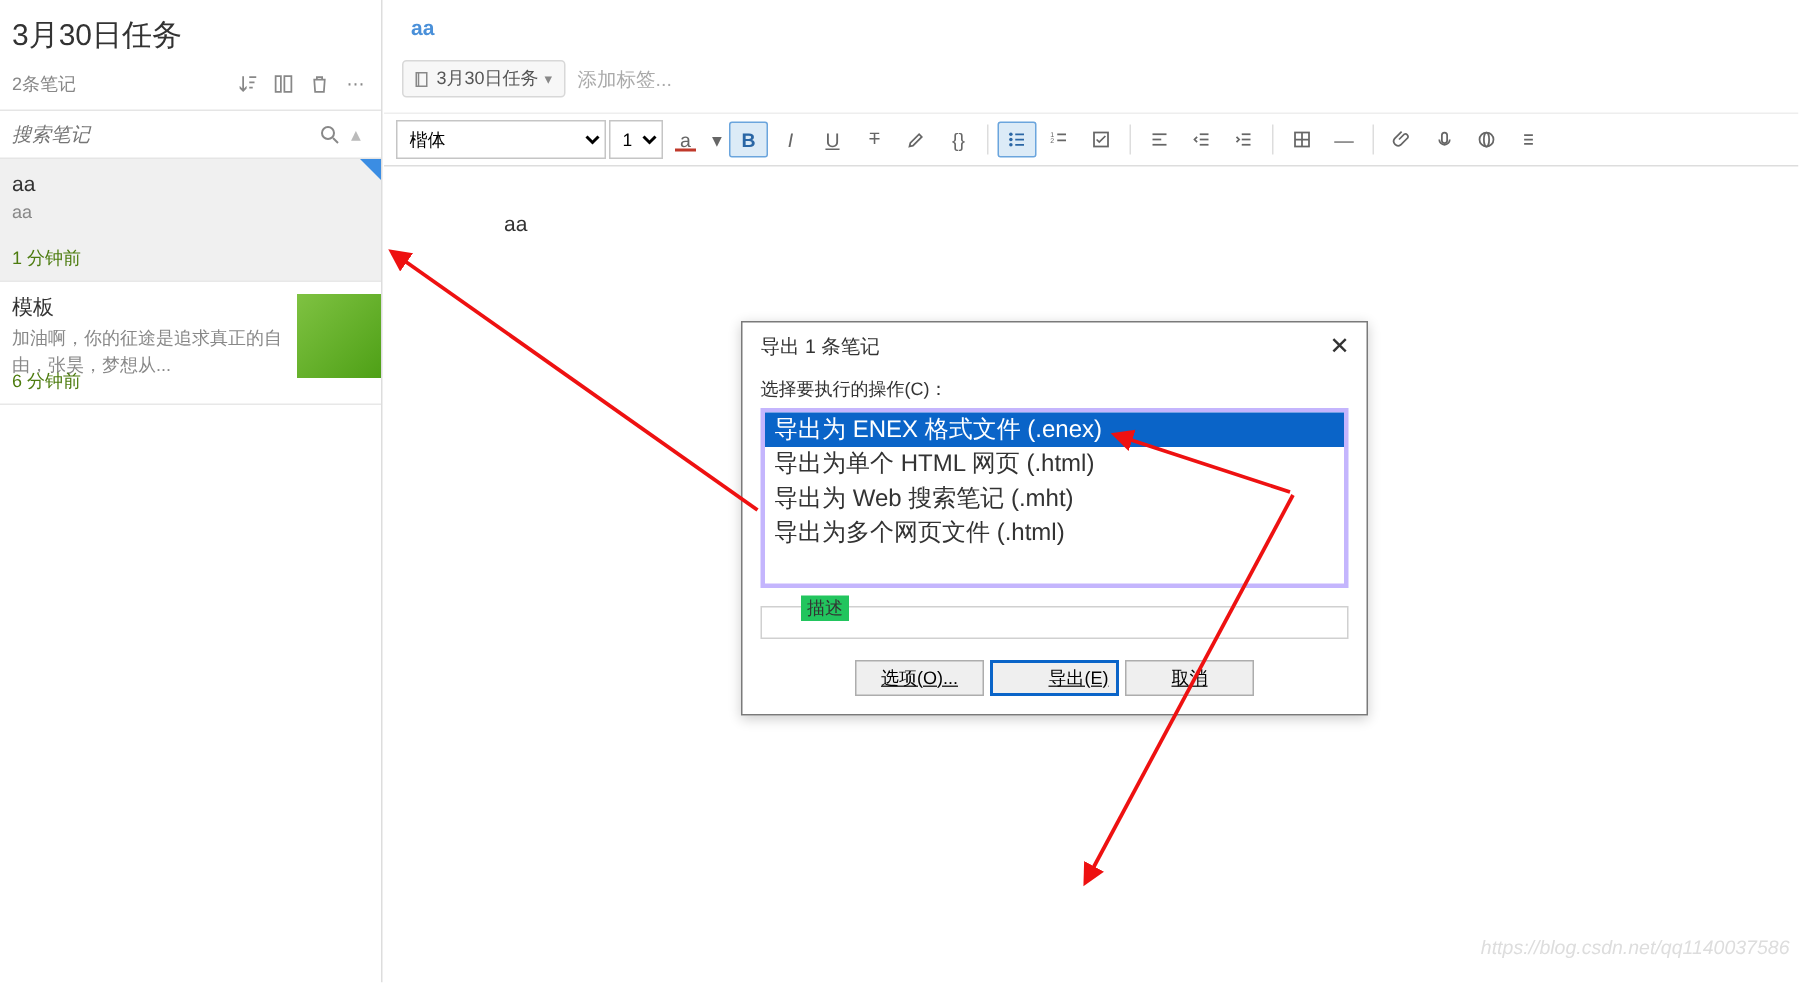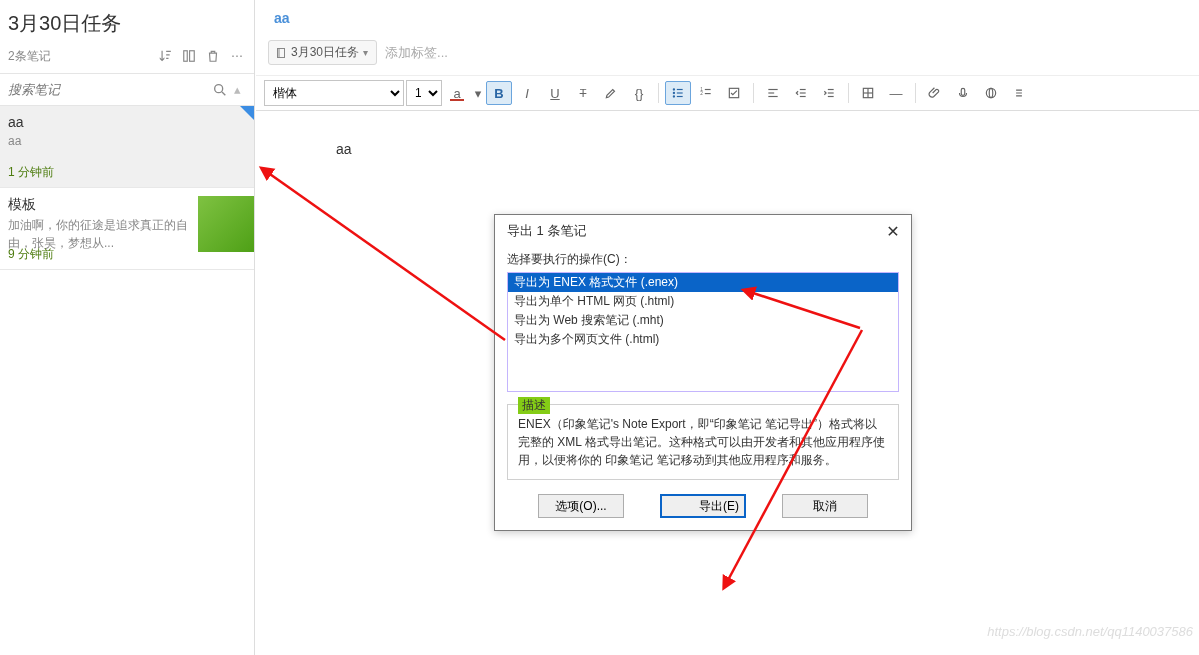--- a/index.html
+++ b/index.html
@@ -43,27 +43,27 @@
 .tbtn-sep { width: 1px; height: 20px; background: #ddd; margin: 0 4px; }
 
 .editor-body { padding: 30px 80px; font-size: 14px; color: #333; }
 
 .dialog { position: absolute; left: 494px; top: 214px; width: 418px; border: 1px solid #7a7a7a; background: #fff; box-shadow: 0 2px 8px rgba(0,0,0,0.2); font-size: 12px; }
 .dialog-titlebar { display: flex; align-items: center; padding: 6px 8px 6px 12px; }
 .dialog-title { flex: 1; font-size: 13px; }
 .dialog-close { width: 20px; height: 20px; display: flex; align-items: center; justify-content: center; color: #333; cursor: pointer; font-size: 16px; }
 .dialog-body { padding: 4px 12px 12px 12px; }
 .dialog-label { font-size: 12px; color: #333; margin-bottom: 4px; }
-.listbox { border: 1px solid #c4b5fd; height: 120px; background: #fff; font-size: 12px; }
+.listbox { border: 3px solid #c4b5fd; height: 120px; background: #fff; font-size: 16px; }
 .listbox .opt { padding: 1px 6px; cursor: pointer; }
 .listbox .opt.selected { background: #0a64c8; color: #fff; }
 .desc-box { border: 1px solid #d0d0d0; margin-top: 12px; padding: 10px; position: relative; }
-.desc-box .legend { position: absolute; top: -8px; left: 10px; background: #84cc16; padding: 0 4px; font-size: 12px; text-align: right; }
+.desc-box .legend { position: absolute; top: -8px; left: 26px; background: #22c55e; padding: 0 4px; font-size: 12px; text-align: right; }
 .desc-text { font-size: 12px; line-height: 1.5; }
-.dialog-buttons { display: flex; justify-content: center; gap: 36px; margin-top: 14px; }
+.dialog-buttons { display: flex; justify-content: center; gap: 4px; margin-top: 14px; text-decoration: underline; }
 .dbtn { min-width: 86px; height: 24px; border: 1px solid #adadad; background: #efefef; font-size: 12px; cursor: pointer; }
 .dbtn.primary { border: 2px solid #0a64c8; padding-left: 32px; }
 
 .arrow { position: absolute; pointer-events: none; }
 .watermark { position: absolute; right: 6px; bottom: 16px; color: #ddd; font-size: 13px; font-style: italic; }
 
 svg { display: block; }
 </style>
 </head>
 <body>
@@ -106,21 +106,21 @@
   <div class="note-item selected">
     <div class="corner"></div>
     <div class="ntitle">aa</div>
     <div class="npreview">aa</div>
     <div class="ntime">1 分钟前</div>
   </div>
   <div class="note-item">
     <div class="thumb"></div>
     <div class="ntitle">模板</div>
     <div class="npreview">加油啊，你的征途是追求真正的自由，张昊，梦想从...</div>
-    <div class="ntime">9 分钟前</div>
+    <div class="ntime">6 分钟前</div>
   </div>
 </div>
 
 <div class="main">
   <div class="main-title">aa</div>
   <div class="crumb-row">
     <span class="crumb">
       <span class="book-icon">
           <svg width="12" height="12" viewBox="0 0 24 24">
             <rect x="5" y="3" width="14" height="18" fill="none" stroke="currentColor" stroke-width="2"></rect>
@@ -244,21 +244,20 @@
   <div class="dialog-body">
     <div class="dialog-label">选择要执行的操作(C)：</div>
     <div class="listbox">
       <div class="opt selected">导出为 ENEX 格式文件 (.enex)</div>
       <div class="opt">导出为单个 HTML 网页 (.html)</div>
       <div class="opt">导出为 Web 搜索笔记 (.mht)</div>
       <div class="opt">导出为多个网页文件 (.html)</div>
     </div>
     <div class="desc-box">
       <span class="legend">描述</span>
-      <div class="desc-text">ENEX（印象笔记's Note Export，即“印象笔记 笔记导出”）格式将以完整的 XML 格式导出笔记。这种格式可以由开发者和其他应用程序使用，以便将你的 印象笔记 笔记移动到其他应用程序和服务。</div>
     </div>
     <div class="dialog-buttons">
       <button class="dbtn">选项(O)...</button>
       <button class="dbtn primary">导出(E)</button>
       <button class="dbtn">取消</button>
     </div>
   </div>
 </div>
 
 <svg class="arrow" style="left:255px; top:160px;" width="260" height="200">

